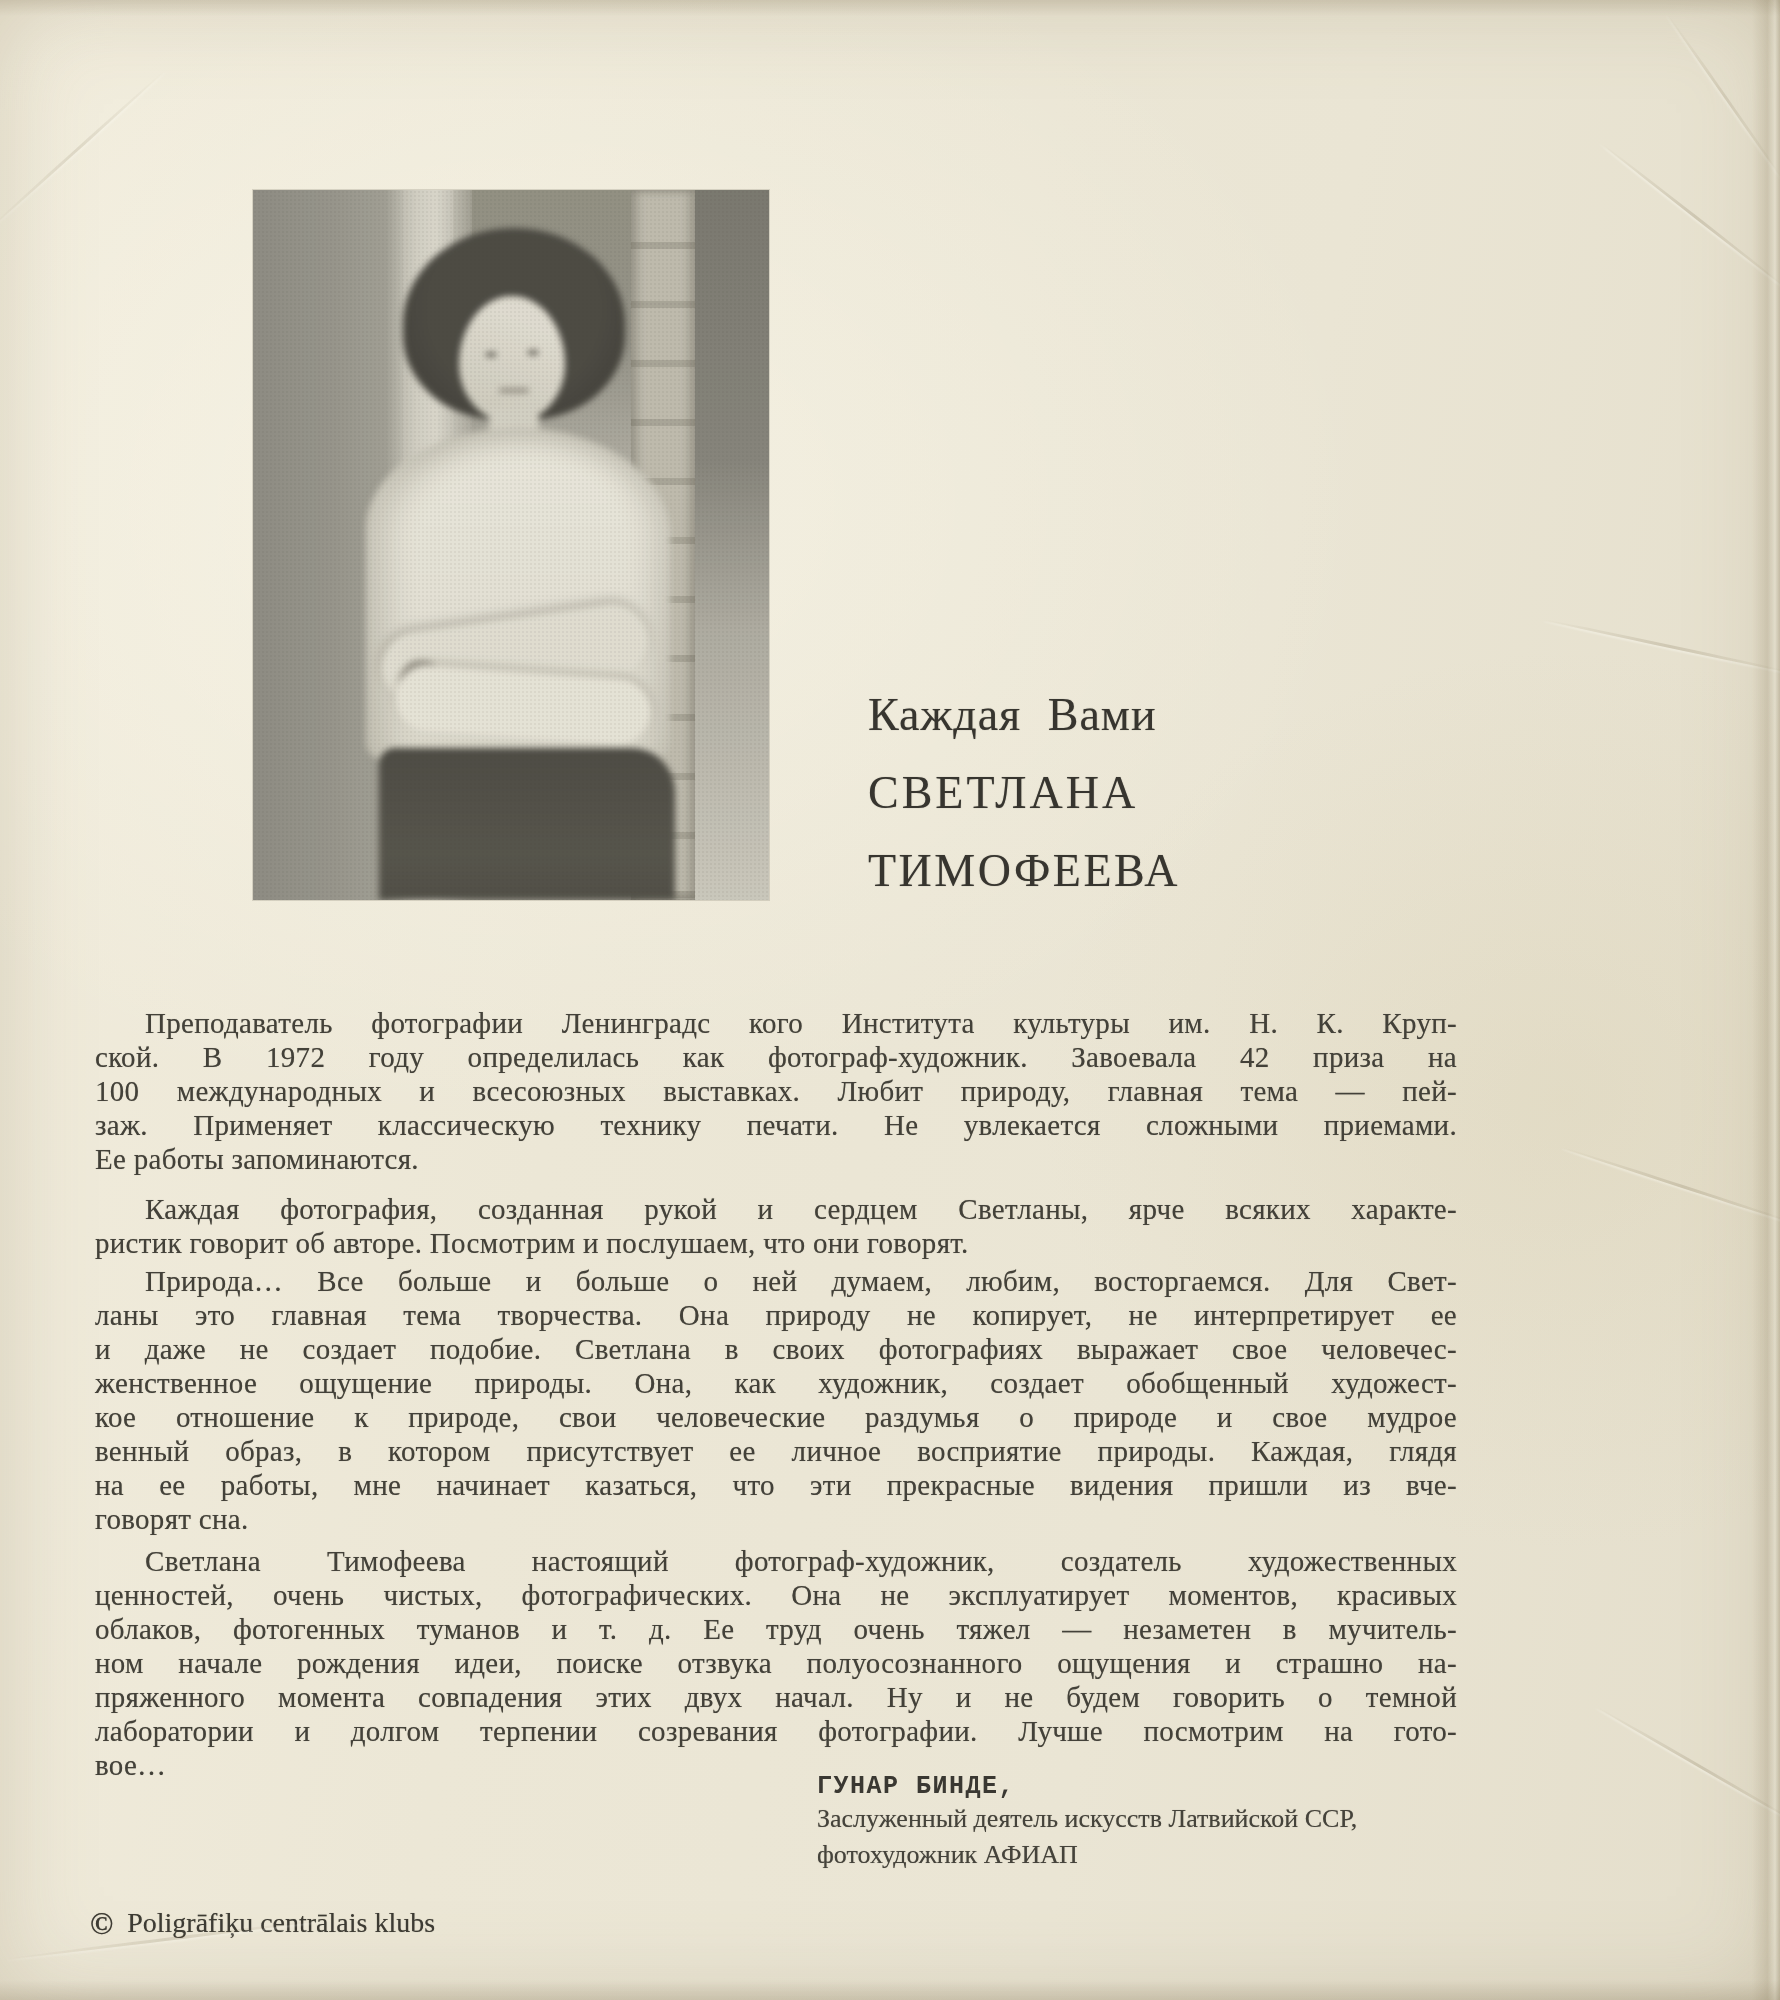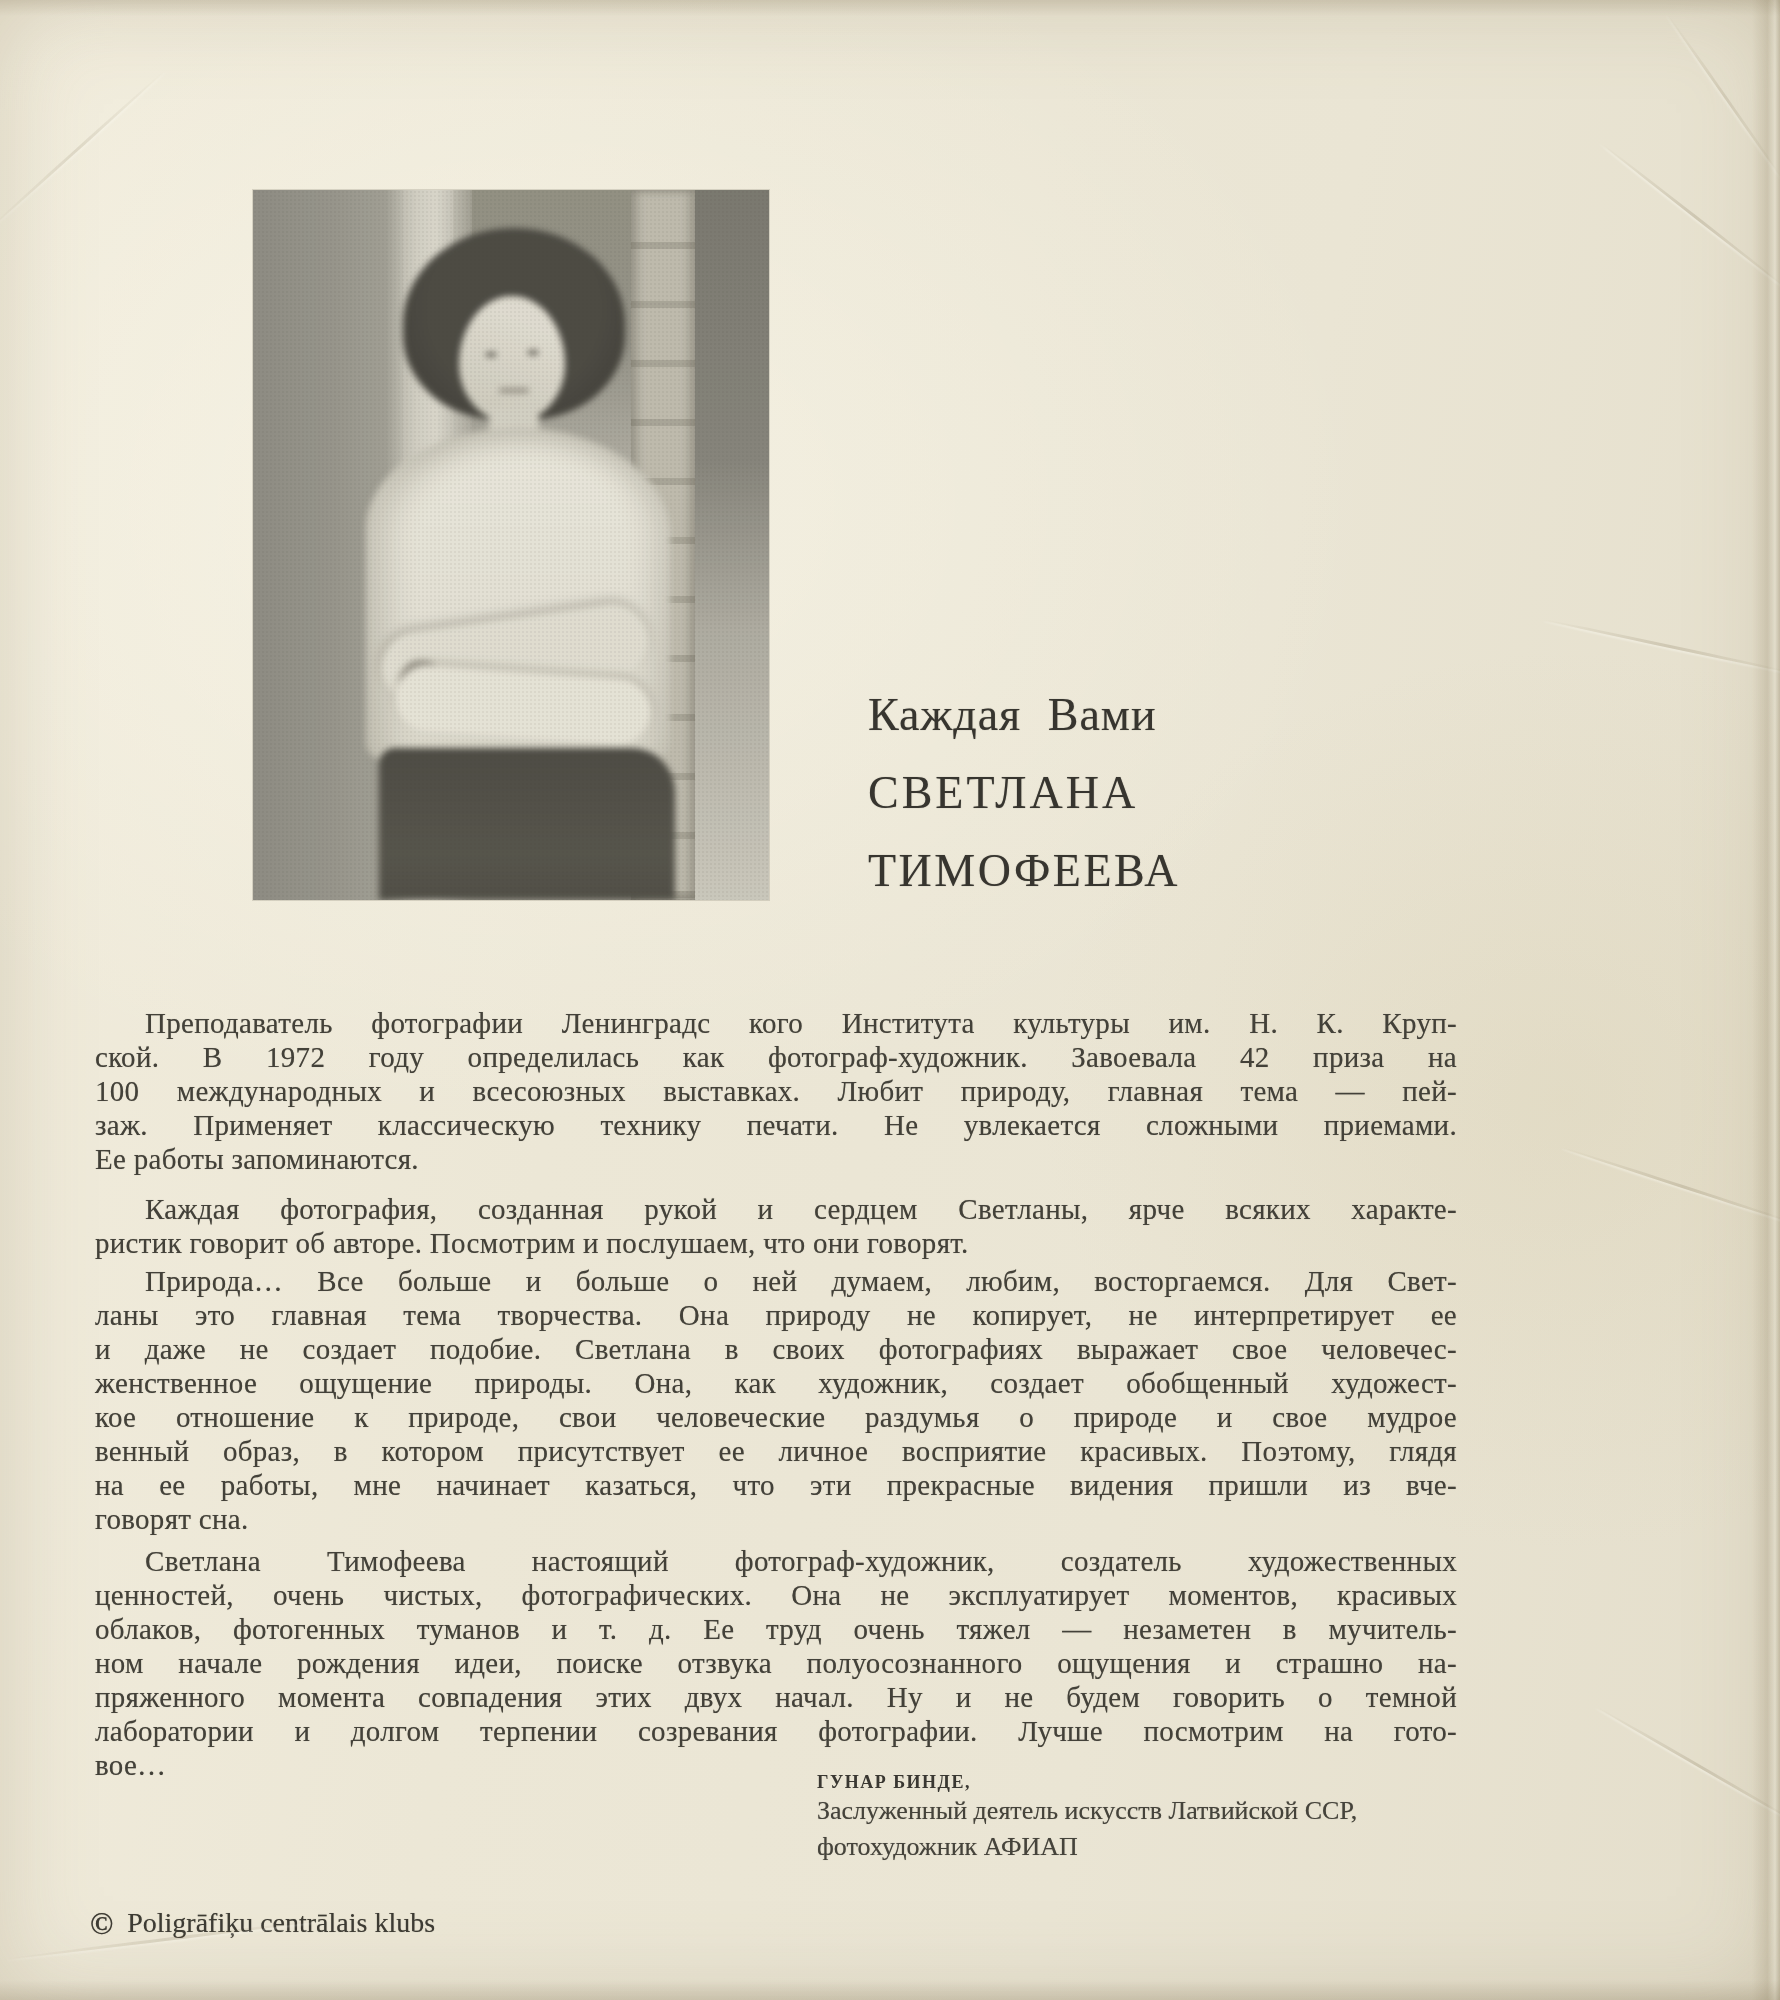--- a/index.html
+++ b/index.html
@@ -76,22 +76,22 @@
     text-shadow:0 0 .7px rgba(66,62,52,.5);}
   .para{margin:0;}
   .para:nth-child(2){margin-top:16px;}
   .para:nth-child(3){margin-top:4px;}
   .para:nth-child(4){margin-top:8px;}
   .line{text-align:justify;text-align-last:justify;}
   .line.first{text-indent:50px;}
   .line.last{text-align-last:left;}
 
   .signature{position:absolute;left:817px;top:1772px;}
-  .sig-name{font-family:Liberation Serif, serif;font-weight:bold;
-    font-size:18px;letter-spacing:1.5px;color:#3a3832;}
+  .sig-name{font-family:Liberation Mono, monospace;font-weight:bold;
+    font-size:25px;letter-spacing:1.5px;color:#3a3832;}
   .sig-title{font-size:26px;line-height:36px;color:#45433b;text-shadow:0 0 .7px rgba(66,62,52,.5);}
   .sig-title:first-of-type{margin-top:10px;}
 
   .footer-line{position:absolute;left:90px;top:1886px;font-size:28px;color:#3d3b34;
     text-shadow:0 0 .7px rgba(62,58,50,.5);margin-top:20px;}
   .copy-sym{font-size:31px;font-weight:bold;margin-right:14px;vertical-align:-2px;}
 </style>
 </head>
 <body>
 
@@ -135,21 +135,21 @@
       <div class="para">
         <div class="line first">Каждая фотография, созданная рукой и сердцем Светланы, ярче всяких характе-</div>
         <div class="line last">ристик говорит об авторе. Посмотрим и послушаем, что они говорят.</div>
       </div>
       <div class="para">
         <div class="line first">Природа… Все больше и больше о ней думаем, любим, восторгаемся. Для Свет-</div>
         <div class="line">ланы это главная тема творчества. Она природу не копирует, не интерпретирует ее</div>
         <div class="line">и даже не создает подобие. Светлана в своих фотографиях выражает свое человечес-</div>
         <div class="line">женственное ощущение природы. Она, как художник, создает обобщенный художест-</div>
         <div class="line">кое отношение к природе, свои человеческие раздумья о природе и свое мудрое</div>
-        <div class="line">венный образ, в котором присутствует ее личное восприятие красивых. Поэтому, глядя</div>
+        <div class="line">венный образ, в котором присутствует ее личное восприятие природы. Каждая, глядя</div>
         <div class="line">на ее работы, мне начинает казаться, что эти прекрасные видения пришли из вче-</div>
         <div class="line last">говорят сна.</div>
       </div>
       <div class="para">
         <div class="line first">Светлана Тимофеева настоящий фотограф-художник, создатель художественных</div>
         <div class="line">ценностей, очень чистых, фотографических. Она не эксплуатирует моментов, красивых</div>
         <div class="line">облаков, фотогенных туманов и т. д. Ее труд очень тяжел — незаметен в мучитель-</div>
         <div class="line">ном начале рождения идеи, поиске отзвука полуосознанного ощущения и страшно на-</div>
         <div class="line">пряженного момента совпадения этих двух начал. Ну и не будем говорить о темной</div>
         <div class="line">лаборатории и долгом терпении созревания фотографии. Лучше посмотрим на гото-</div>

